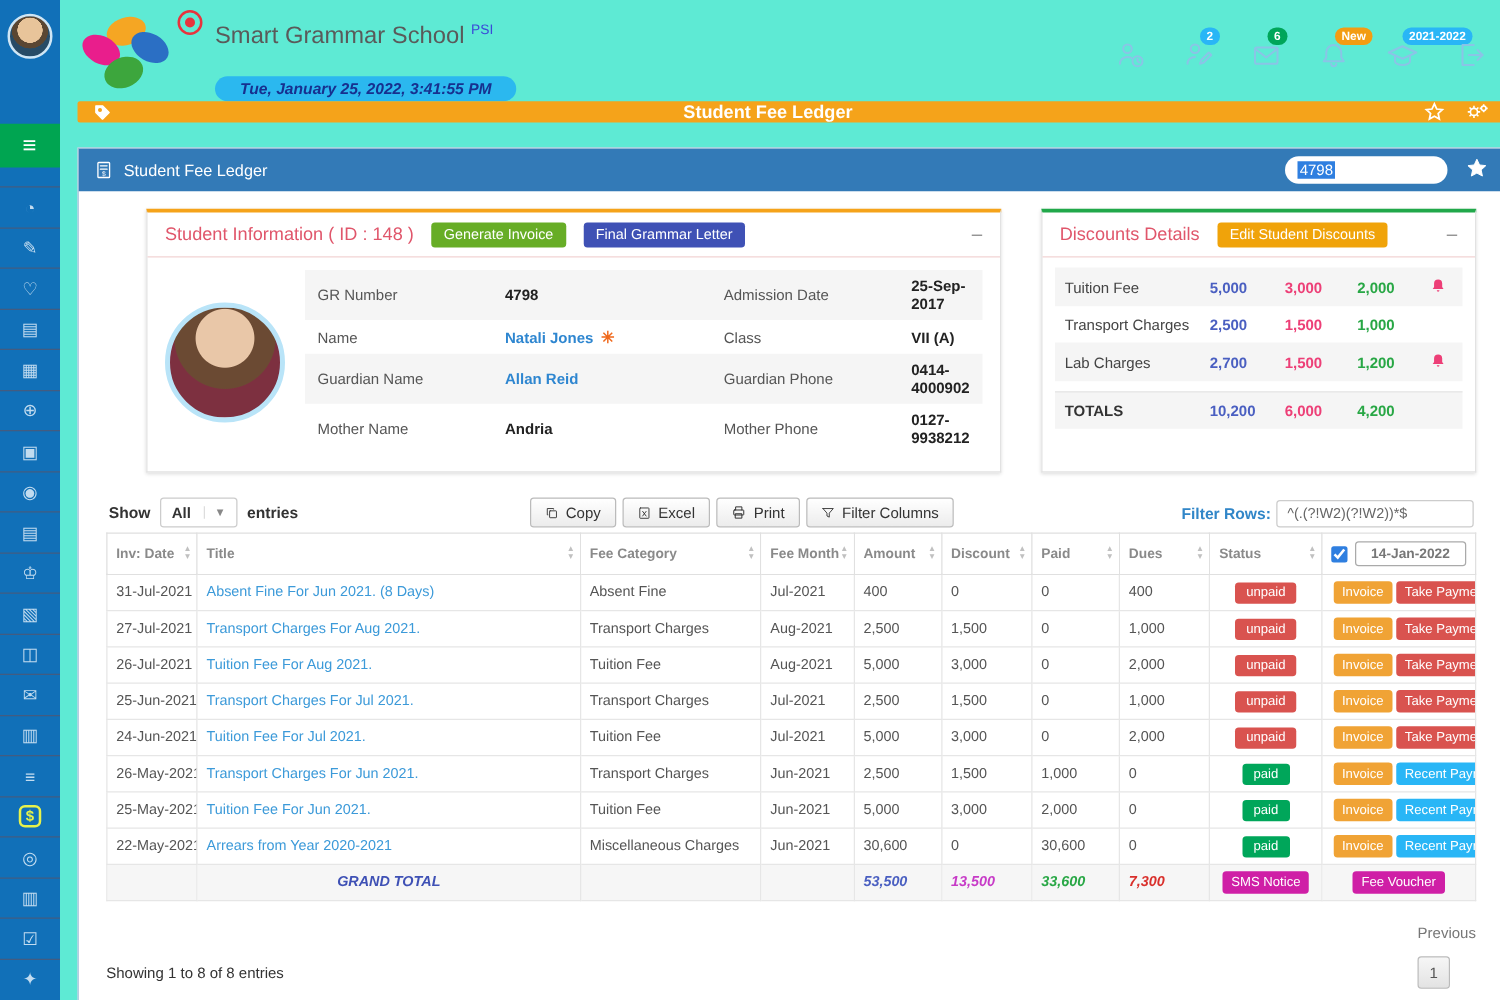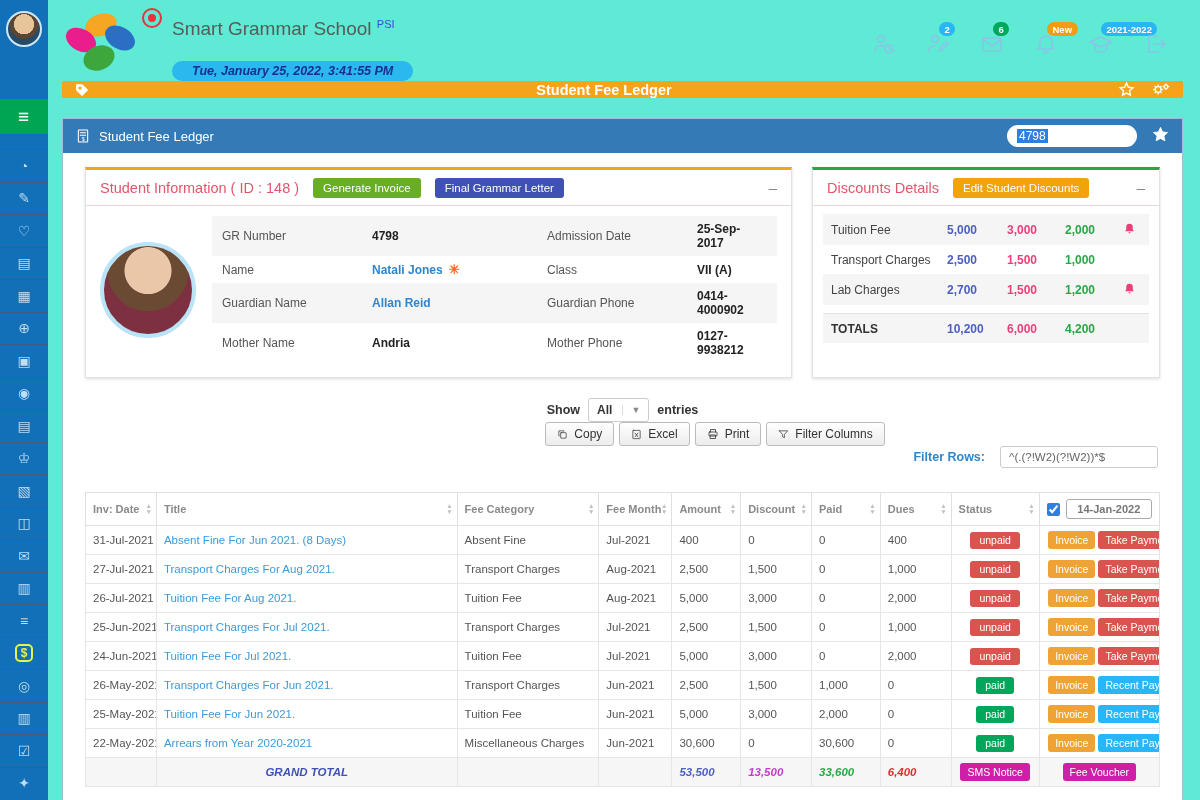--- a/index.html
+++ b/index.html
@@ -48,21 +48,21 @@
   #card { margin:20px 17px 0 14px; border:1px solid #9dbdd8; background:#fff; display:flex; flex-direction:column; }
   #card-head { height:34px; background:#337ab7; display:flex; align-items:center; color:#fff; padding:0 12px; font-size:13px; }
   #card-head .ch-title { margin-left:8px; }
   .search-wrap { margin-left:auto; display:flex; align-items:center; gap:14px; }
   .search-box { width:130px; height:22px; background:#fff; border-radius:11px; display:flex; align-items:center;
                 padding:0 10px; font-size:12px; cursor:text; }
   .search-box .sel { background:#2f7fe0; color:#fff; padding:0 2px; }
   #card-body { padding:14px 22px 8px; }
 
   
-  .panels { display:flex; gap:20px; }
+  .panels { display:flex; gap:32px;margin-left:32px; }
   .panel { border:1px solid #e2e2e2; box-shadow:0 1px 3px rgba(0,0,0,.14); background:#fff; }
   .panel.p-student { flex:1; border-top:3px solid #f5a31a; }
   .panel.p-disc { width:348px; border-top:3px solid #21a84a; flex-shrink:0; }
   .panel-head { display:flex; align-items:center; gap:14px; padding:8px 14px 7px; border-bottom:1px solid #f2d3d3; }
   .panel-title { color:#e0566b; font-size:14.5px; }
   .pbtn { border:none; color:#fff; font-size:11.5px; padding:4px 10px; border-radius:3px; cursor:pointer;
           font-family:"Liberation Sans",sans-serif; }
   .pbtn.green { background:#67ad26; } .pbtn.indigo { background:#3f51b5; } .pbtn.orange { background:#f0a30a; }
   .collapse-btn { margin-left:auto; color:#888; cursor:pointer; font-size:15px; line-height:10px; }
 
@@ -80,30 +80,30 @@
   .drow { display:grid; grid-template-columns:1fr 60px 58px 58px 18px; padding:7.5px 8px; align-items:center; }
   .drow:nth-child(odd) { background:#f5f5f5; }
   .drow .n-amt { color:#4a5fc1; font-weight:bold; } .drow .n-disc { color:#ed3f77; font-weight:bold; }
   .drow .n-net { color:#28a745; font-weight:bold; }
   .drow .dname { color:#444; }
   .bell { color:#ed3f77; cursor:pointer; }
   .drow.totals { margin-top:8px; background:#f5f5f5; border-top:1px solid #e5e5e5; }
   .drow.totals .dname { font-weight:bold; color:#333; }
 
   
-  .controls { display:flex; align-items:center; margin:20px 2px 24px; font-size:12.5px; color:#333;flex-direction:column; }
+  .controls { display:flex; align-items:flex-end; margin:20px 2px 4px; font-size:12.5px; color:#333; }
   .show-grp { display:flex; align-items:center; gap:8px; font-weight:bold; }
   .show-select { border:1px solid #ccc; border-radius:3px; padding:4px 8px; font-size:12px; display:flex;
                  align-items:center; gap:10px; cursor:pointer; background:#fff; }
   .show-select .chev { color:#888; font-size:9px; border-left:1px solid #ddd; padding-left:8px; }
   .btn-grp { display:flex; margin-left:185px; gap:5px; }
   .ctl-btn { border:1px solid #bbb; background:linear-gradient(#fff,#ececec); padding:4px 11px; font-size:12px;
              border-radius:3px; display:flex; gap:6px; align-items:center; color:#333; cursor:pointer;
              font-family:"Liberation Sans",sans-serif; }
-  .filter-grp { margin-left:auto; display:flex; align-items:center; gap:15px; }
+  .filter-grp { margin-left:auto; display:flex; align-items:center; gap:4px; }
   .filter-label { color:#3186c8; font-weight:bold; font-size:12.5px; }
   .filter-input { width:158px; border:1px solid #ccc; border-radius:3px; padding:4px 8px; font-size:11.5px; color:#666;
                   font-family:"Liberation Sans",sans-serif; }
 
   
   table { width:100%; border-collapse:collapse; table-layout:fixed; font-size:11.5px; }
   th { color:#8a8a8a; font-weight:bold; border:1px solid #e0e0e0; padding:6px 7px; text-align:left;
        position:relative; font-size:11px; cursor:pointer; background:#fff; }
   .sort { position:absolute; right:4px; top:50%; transform:translateY(-50%); display:flex; flex-direction:column;
           color:#c0c0c0; font-size:6.5px; line-height:6px; }
@@ -574,21 +574,21 @@
               <td class="c-action"><button class="abtn b-inv">Invoice</button><button class="abtn b-recent">Recent Payment</button></td>
             </tr>
             <tr class="gt">
               <td></td>
               <td class="gt-label">GRAND TOTAL</td>
               <td></td>
               <td></td>
               <td class="gt-amt">53,500</td>
               <td class="gt-disc">13,500</td>
               <td class="gt-paid">33,600</td>
-              <td class="gt-dues">6,400</td>
+              <td class="gt-dues">7,300</td>
               <td class="c-status"><button class="abtn b-magenta">SMS Notice</button></td>
               <td class="c-action"><button class="abtn b-magenta">Fee Voucher</button></td>
             </tr>
           </tbody>
       </table>
 
       <div class="table-foot">
         <span>Showing 1 to 8 of 8 entries</span>
         <div class="pager">
           <span class="pg-btn">Previous</span>

